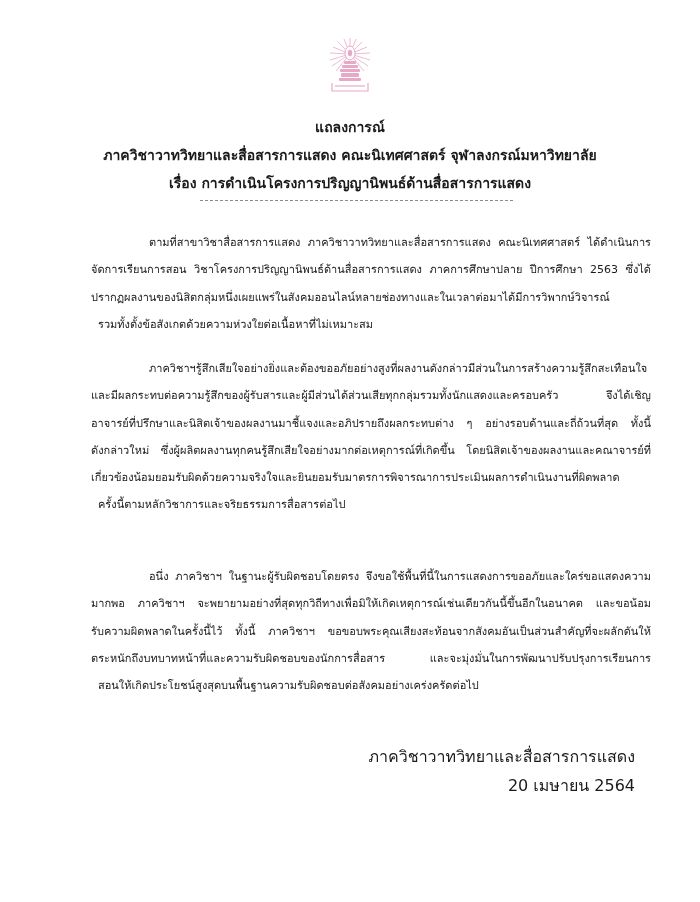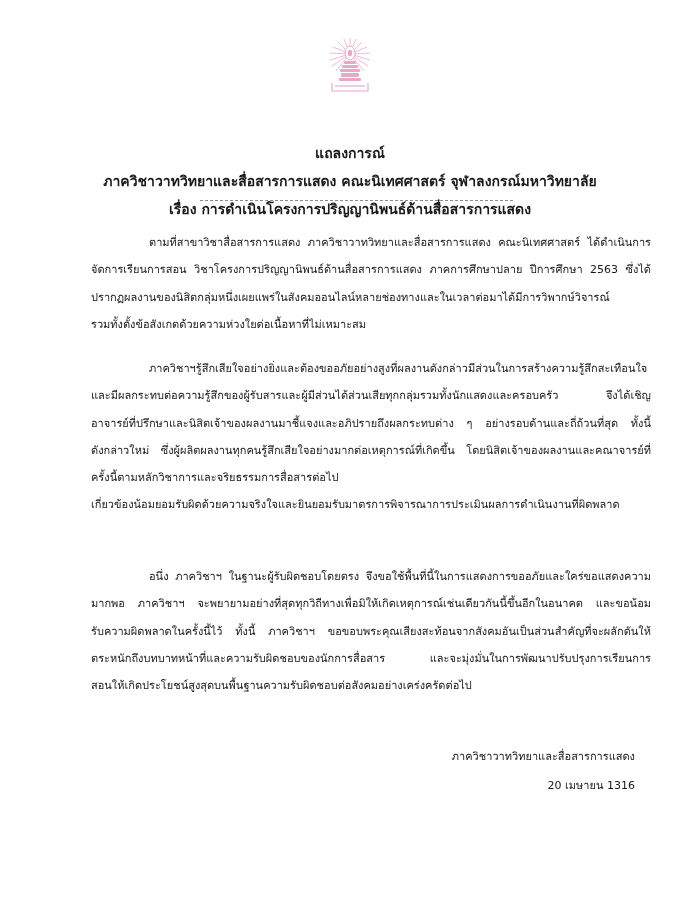--- a/index.html
+++ b/index.html
@@ -29,21 +29,20 @@
     height: 58px;
   }
   .header {
     position: absolute;
     left: 0;
     top: 113px;
     width: 700px;
     text-align: center;
     font-weight: bold;
     font-size: 14px;
-    margin-top: 26px;
   }
   .header .line {
     height: 28px;
     line-height: 28px;
     white-space: nowrap;
   }
   .separator {
     position: absolute;
     left: 200px;
     top: 200px;
@@ -63,27 +62,28 @@
     white-space: nowrap;
     text-align: justify;
     text-align-last: justify;
     overflow: visible;
   }
   .para .pline.first {
     padding-left: 58px;
   }
   .para .pline.last {
     text-align-last: left;
+    margin-left: 7px;
   }
   .signature {
     position: absolute;
     right: 65px;
     top: 743px;
     text-align: right;
-    font-size: 11px;
+    font-size: 16px;
   }
   .signature .sline {
     height: 28.5px;
     line-height: 28.5px;
     white-space: nowrap;
   }
 </style>
 </head>
 <body>
 
@@ -140,30 +140,30 @@
     <div class="pline">จัดการเรียนการสอน วิชาโครงการปริญญานิพนธ์ด้านสื่อสารการแสดง ภาคการศึกษาปลาย ปีการศึกษา 2563 ซึ่งได้</div>
     <div class="pline">ปรากฏผลงานของนิสิตกลุ่มหนึ่งเผยแพร่ในสังคมออนไลน์หลายช่องทางและในเวลาต่อมาได้มีการวิพากษ์วิจารณ์</div>
     <div class="pline last">รวมทั้งตั้งข้อสังเกตด้วยความห่วงใยต่อเนื้อหาที่ไม่เหมาะสม</div>
   </div>
 
   <div class="para" style="top:355px;">
     <div class="pline first">ภาควิชาฯรู้สึกเสียใจอย่างยิ่งและต้องขออภัยอย่างสูงที่ผลงานดังกล่าวมีส่วนในการสร้างความรู้สึกสะเทือนใจ</div>
     <div class="pline">และมีผลกระทบต่อความรู้สึกของผู้รับสารและผู้มีส่วนได้ส่วนเสียทุกกลุ่มรวมทั้งนักแสดงและครอบครัว จึงได้เชิญ</div>
     <div class="pline">อาจารย์ที่ปรึกษาและนิสิตเจ้าของผลงานมาชี้แจงและอภิปรายถึงผลกระทบต่าง ๆ อย่างรอบด้านและถี่ถ้วนที่สุด ทั้งนี้</div>
     <div class="pline">ดังกล่าวใหม่ ซึ่งผู้ผลิตผลงานทุกคนรู้สึกเสียใจอย่างมากต่อเหตุการณ์ที่เกิดขึ้น โดยนิสิตเจ้าของผลงานและคณาจารย์ที่</div>
+    <div class="pline">เกี่ยวข้องน้อมยอมรับผิดด้วยความจริงใจและยินยอมรับมาตรการพิจารณาการประเมินผลการดำเนินงานที่ผิดพลาด</div>
     <div class="pline last">ครั้งนี้ตามหลักวิชาการและจริยธรรมการสื่อสารต่อไป</div>
-    <div class="pline">เกี่ยวข้องน้อมยอมรับผิดด้วยความจริงใจและยินยอมรับมาตรการพิจารณาการประเมินผลการดำเนินงานที่ผิดพลาด</div>
   </div>
 
   <div class="para" style="top:563px;">
     <div class="pline first">อนึ่ง ภาควิชาฯ ในฐานะผู้รับผิดชอบโดยตรง จึงขอใช้พื้นที่นี้ในการแสดงการขออภัยและใคร่ขอแสดงความ</div>
     <div class="pline">มากพอ ภาควิชาฯ จะพยายามอย่างที่สุดทุกวิถีทางเพื่อมิให้เกิดเหตุการณ์เช่นเดียวกันนี้ขึ้นอีกในอนาคต และขอน้อม</div>
     <div class="pline">รับความผิดพลาดในครั้งนี้ไว้ ทั้งนี้ ภาควิชาฯ ขอขอบพระคุณเสียงสะท้อนจากสังคมอันเป็นส่วนสำคัญที่จะผลักดันให้</div>
     <div class="pline">ตระหนักถึงบทบาทหน้าที่และความรับผิดชอบของนักการสื่อสาร และจะมุ่งมั่นในการพัฒนาปรับปรุงการเรียนการ</div>
     <div class="pline last">สอนให้เกิดประโยชน์สูงสุดบนพื้นฐานความรับผิดชอบต่อสังคมอย่างเคร่งครัดต่อไป</div>
   </div>
 
   <div class="signature">
     <div class="sline">ภาควิชาวาทวิทยาและสื่อสารการแสดง</div>
-    <div class="sline">20 เมษายน 1316</div>
+    <div class="sline">20 เมษายน 2564</div>
   </div>
 
 </div>
 
 </body></html>

